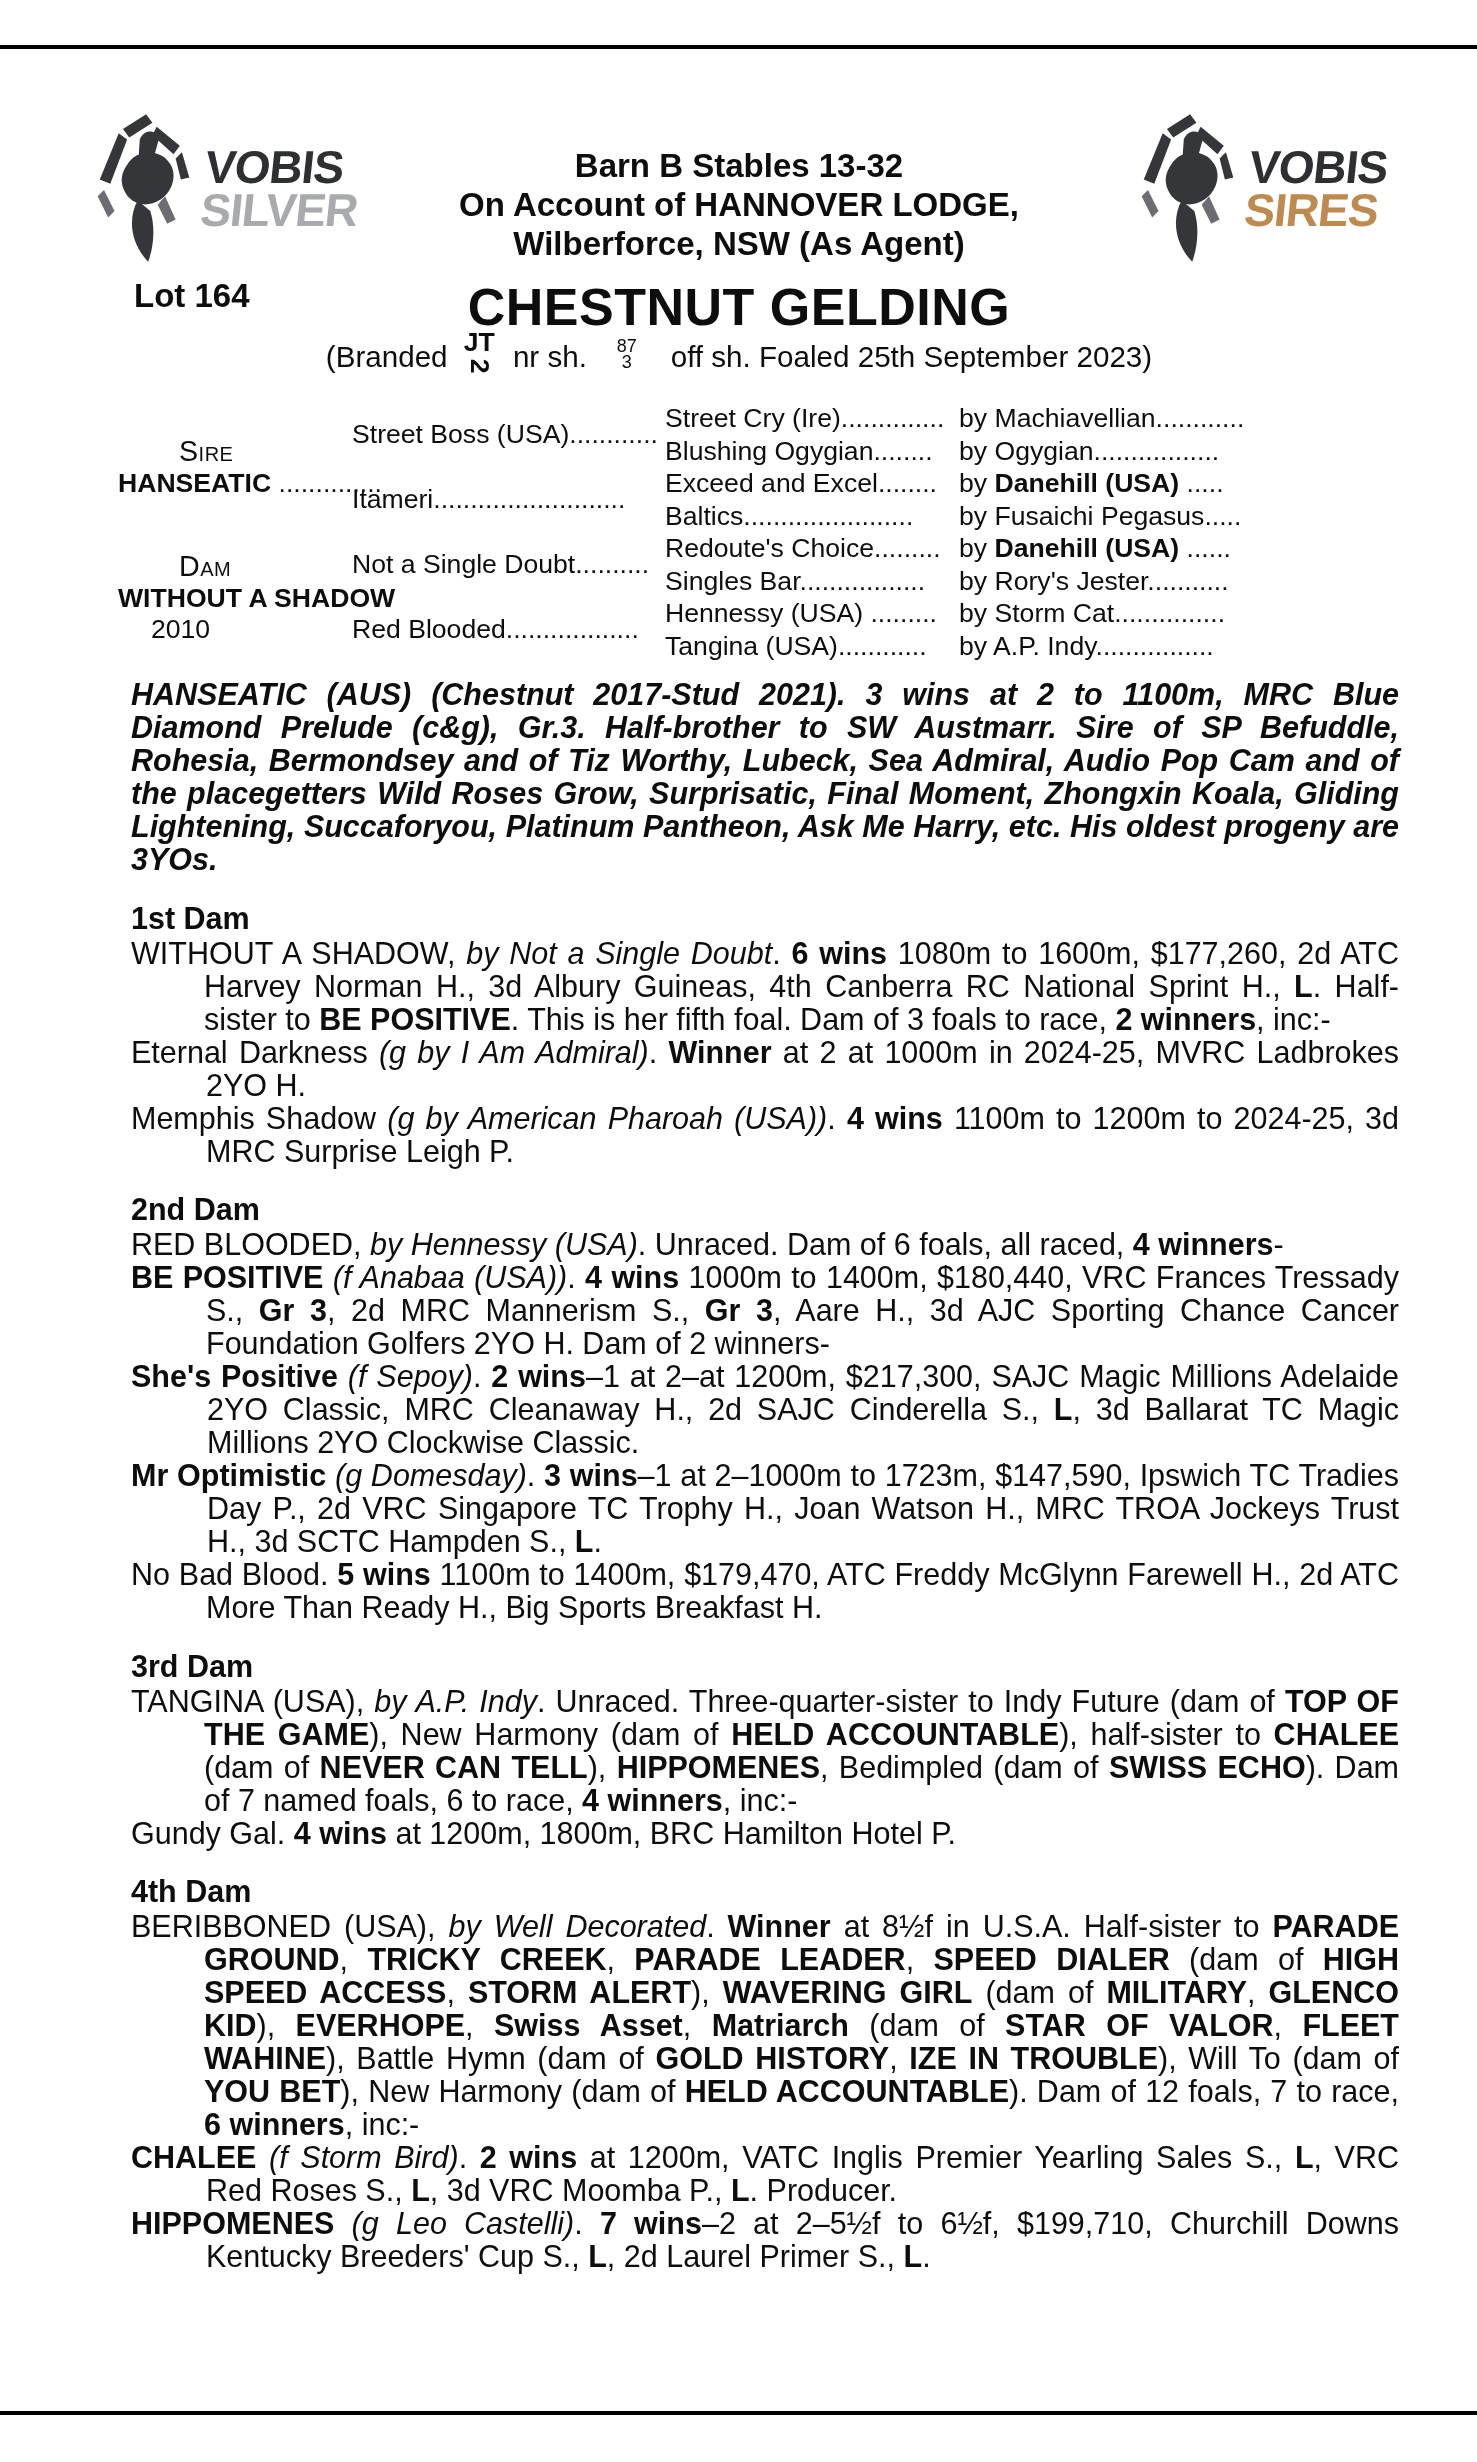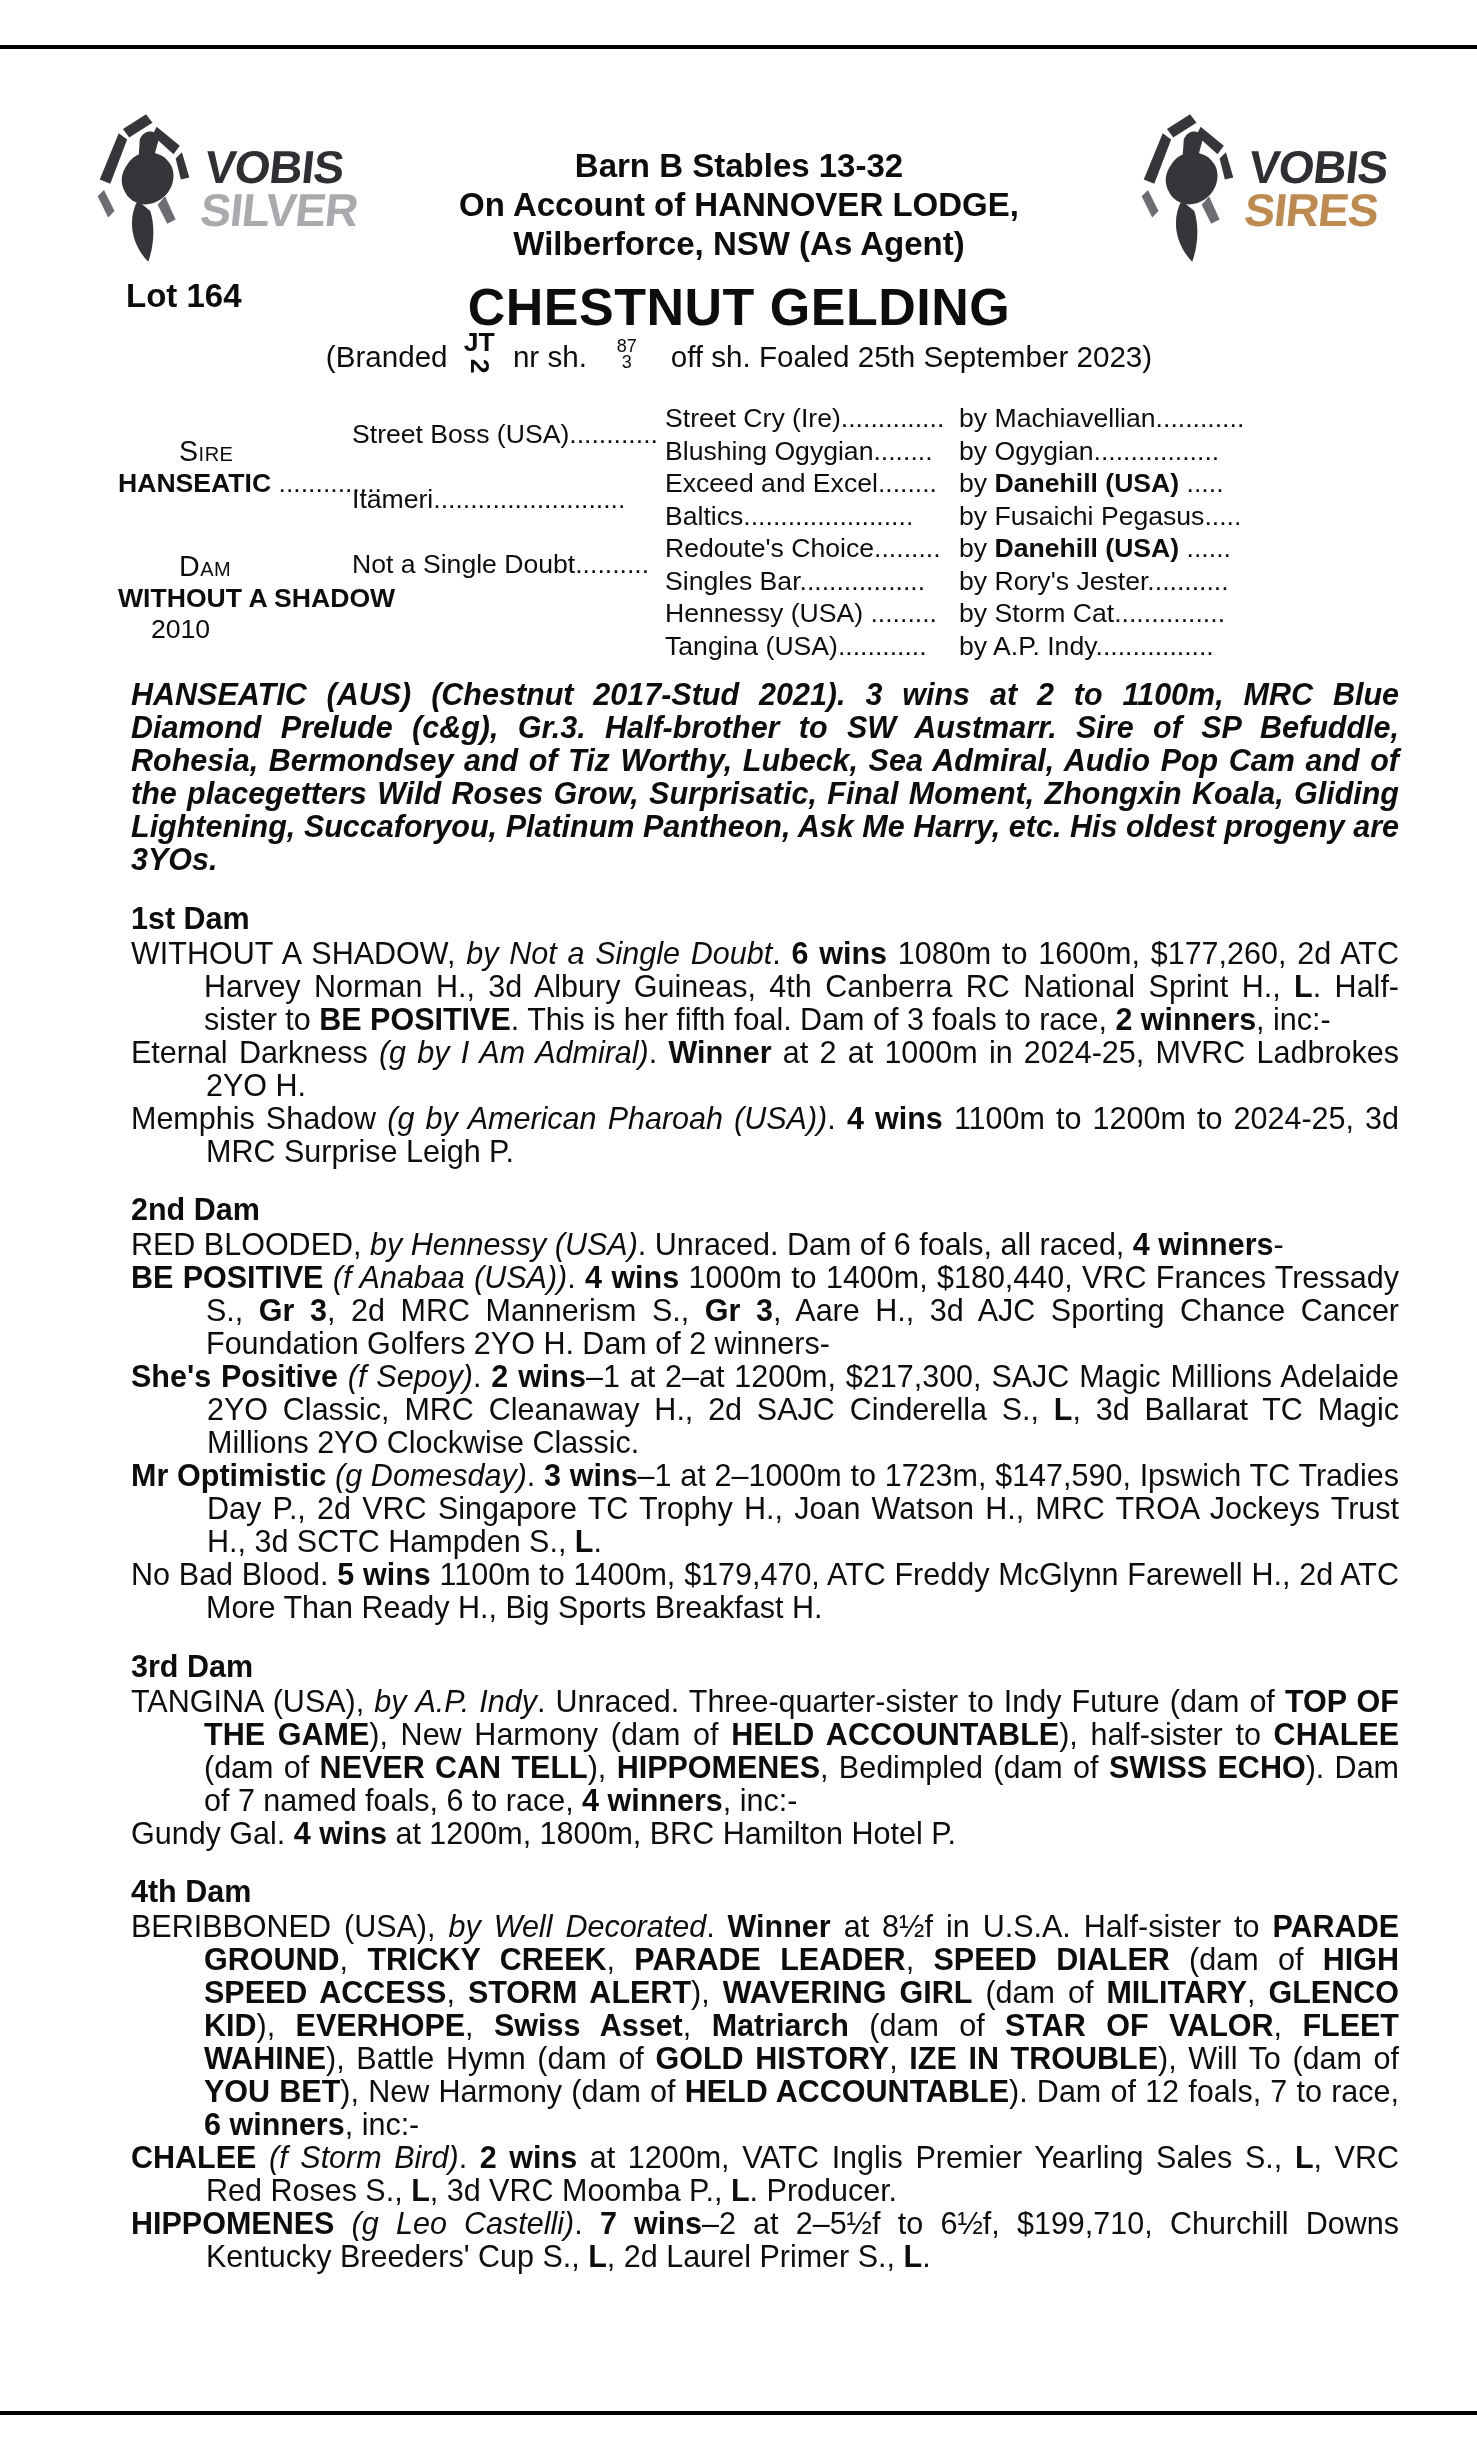--- a/index.html
+++ b/index.html
@@ -21,21 +21,21 @@
   .logo-right{left:1135px;}
   .logo svg{display:block;}
   .logo-text{display:flex;flex-direction:column;justify-content:center;transform:skewX(-6deg);}
   .logo-word1{font-weight:bold;font-size:46px;letter-spacing:-1px;line-height:45px;}
   .logo-word2{font-weight:bold;font-size:46px;letter-spacing:-1px;line-height:45px;margin-top:-2px;}
 
   .header-text{padding-top:146px;text-align:center;font-weight:bold;font-size:33px;line-height:39px;}
   .header-text div{white-space:nowrap;}
 
   .lot-title-row{position:relative;margin-top:13.8px;height:47px;}
-  .lot{position:absolute;left:126px;top:0;font-weight:bold;font-size:33px;}
+  .lot{position:absolute;left:134px;top:0;font-weight:bold;font-size:33px;}
   .horse-title{text-align:center;font-weight:bold;font-size:52px;letter-spacing:0.5px;}
 
   .brand-line{margin-top:5.9px;text-align:center;font-size:29.6px;}
   .brand-line .seg{vertical-align:middle;}
   .stack{display:inline-flex;flex-direction:column;align-items:center;vertical-align:middle;line-height:0.92;}
   .stack.brand{font-weight:bold;font-size:26.6px;margin:0 9.9px 5.9px 7.9px;}
   .stack.brand .rot{transform:rotate(90deg);display:inline-block;}
   .stack.numbers{font-size:18px;margin:0 25.6px 5.9px 21.7px;}
 
   
@@ -166,20 +166,23 @@
 
     <div class="cell p-cell p-cell-1">
         <span><span>Itameri</span><span>..........................</span></span>
       </div>
     <div class="cell p-cell p-cell-0">
         <span><span>Street Boss (USA)</span><span>............</span></span>
       </div>
     <div class="cell p-cell p-cell-2">
         <span><span>Not a Single Doubt</span><span>..........</span></span>
       </div>
+    <div class="cell p-cell p-cell-3">
+        <span><span>Red Blooded</span><span>..................</span></span>
+      </div>
 
     <div class="cell g-name" style="grid-row:1"><span>Street Cry (Ire)</span><span>..............</span></div>
     <div class="cell g-by" style="grid-row:1"><span>by </span><span>Machiavellian</span><span>............</span></div>
 
     <div class="cell g-name" style="grid-row:2"><span>Blushing Ogygian</span><span>........</span></div>
     <div class="cell g-by" style="grid-row:2"><span>by </span><span>Ogygian</span><span>.................</span></div>
 
     <div class="cell g-name" style="grid-row:3"><span>Exceed and Excel</span><span>........</span></div>
     <div class="cell g-by" style="grid-row:3"><span>by </span><span class="b">Danehill (USA)</span><span> .....</span></div>
 

